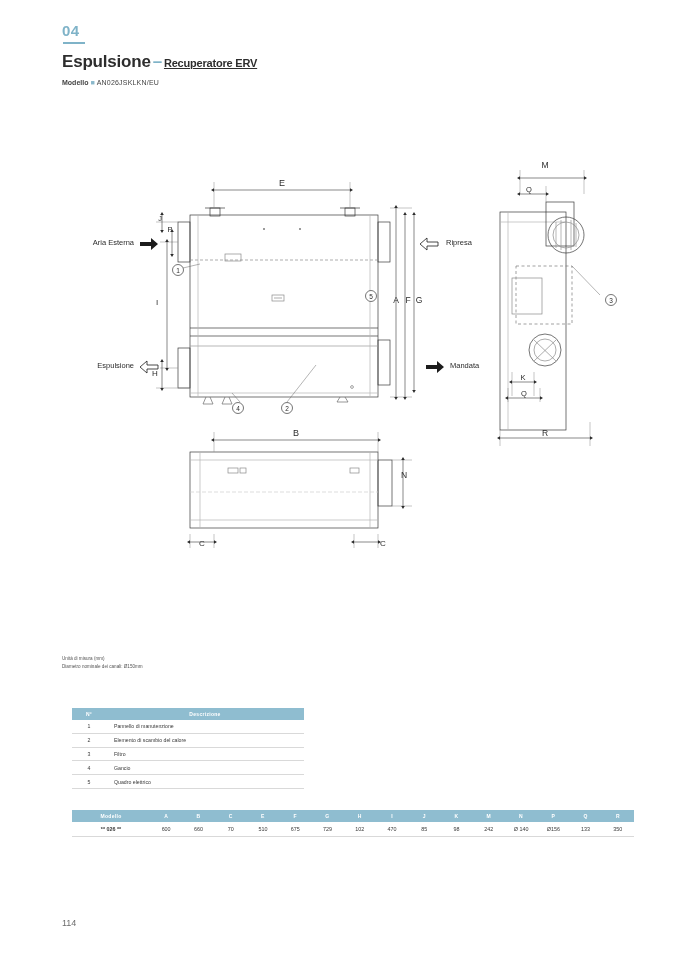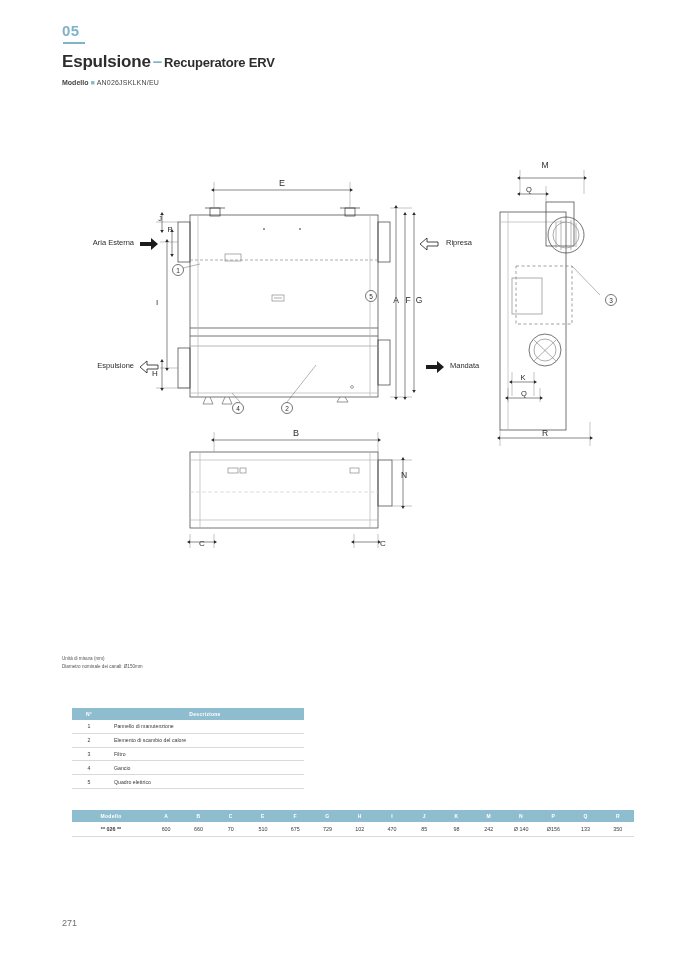--- a/index.html
+++ b/index.html
@@ -23,21 +23,21 @@
     letter-spacing: 0.5px;
   }
   .chapter-rule {
     width: 22px; height: 2px; background: #7fb3c8; margin: 3px 0 8px 1px;
   }
   .title-line {
     font-size: 17px; color: #2d2d2d; font-weight: bold; letter-spacing: -0.2px;
   }
   .title-line .title-main { font-weight: bold; }
   .title-line .title-dash { color: #7fb3c8; font-weight: bold; margin: 0 2px; }
-  .title-line .title-sub { font-size: 13px; font-weight: bold; }
+  .title-line .title-sub { font-size: 11px; font-weight: bold; text-decoration: underline; }
   .model-line { margin-top: 7px; font-size: 7px; color: #444; }
   .model-line .model-label { font-weight: bold; }
   .model-line .model-sep { color: #8ab8cb; margin: 0 2px; font-size: 7px; }
   .model-line .model-value { letter-spacing: 0.2px; }
 
   
   .drawing { position: absolute; left: 0; top: 150px; width: 678px; height: 430px; }
   .drawing svg { display: block; }
 
   
@@ -77,21 +77,21 @@
     font-size: 9px; color: #6d6d6d;
   }
 
   
   .lbl { font-family: "Liberation Sans", sans-serif; fill: #2b2b2b; }
 </style>
 </head>
 <body>
 
 <div class="page-header">
-  <div class="chapter-num">05</div>
+  <div class="chapter-num">04</div>
   <div class="chapter-rule"></div>
   <div class="title-line">
     <span class="title-main">Espulsione</span><span class="title-dash">–</span><span class="title-sub">Recuperatore ERV</span>
   </div>
   <div class="model-line">
     <span class="model-label">Modello</span><span class="model-sep">■</span><span class="model-value">AN026JSKLKN/EU</span>
   </div>
 </div>
 
 <div class="drawing">
@@ -348,13 +348,13 @@
         <td>242</td>
         <td>Ø 140</td>
         <td>Ø156</td>
         <td>133</td>
         <td>350</td>
       </tr>
     </tbody>
   </table>
 </div>
 
-<div class="page-number">271</div>
+<div class="page-number">114</div>
 
 </body></html>

